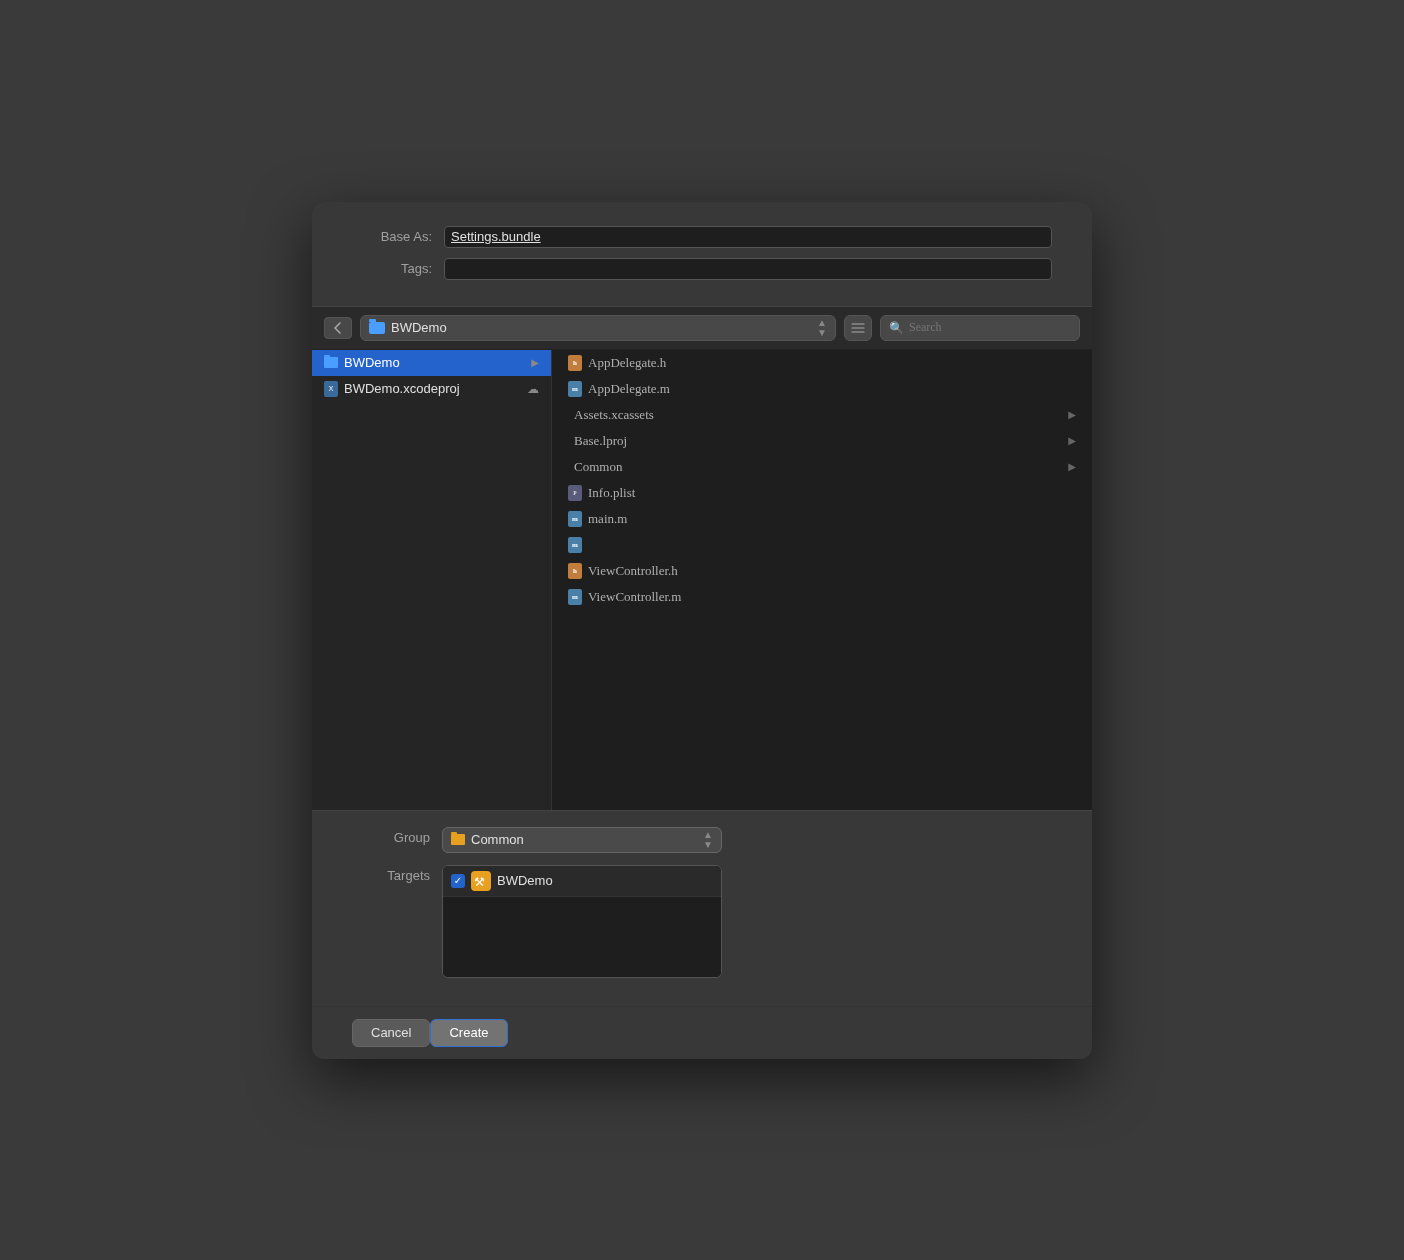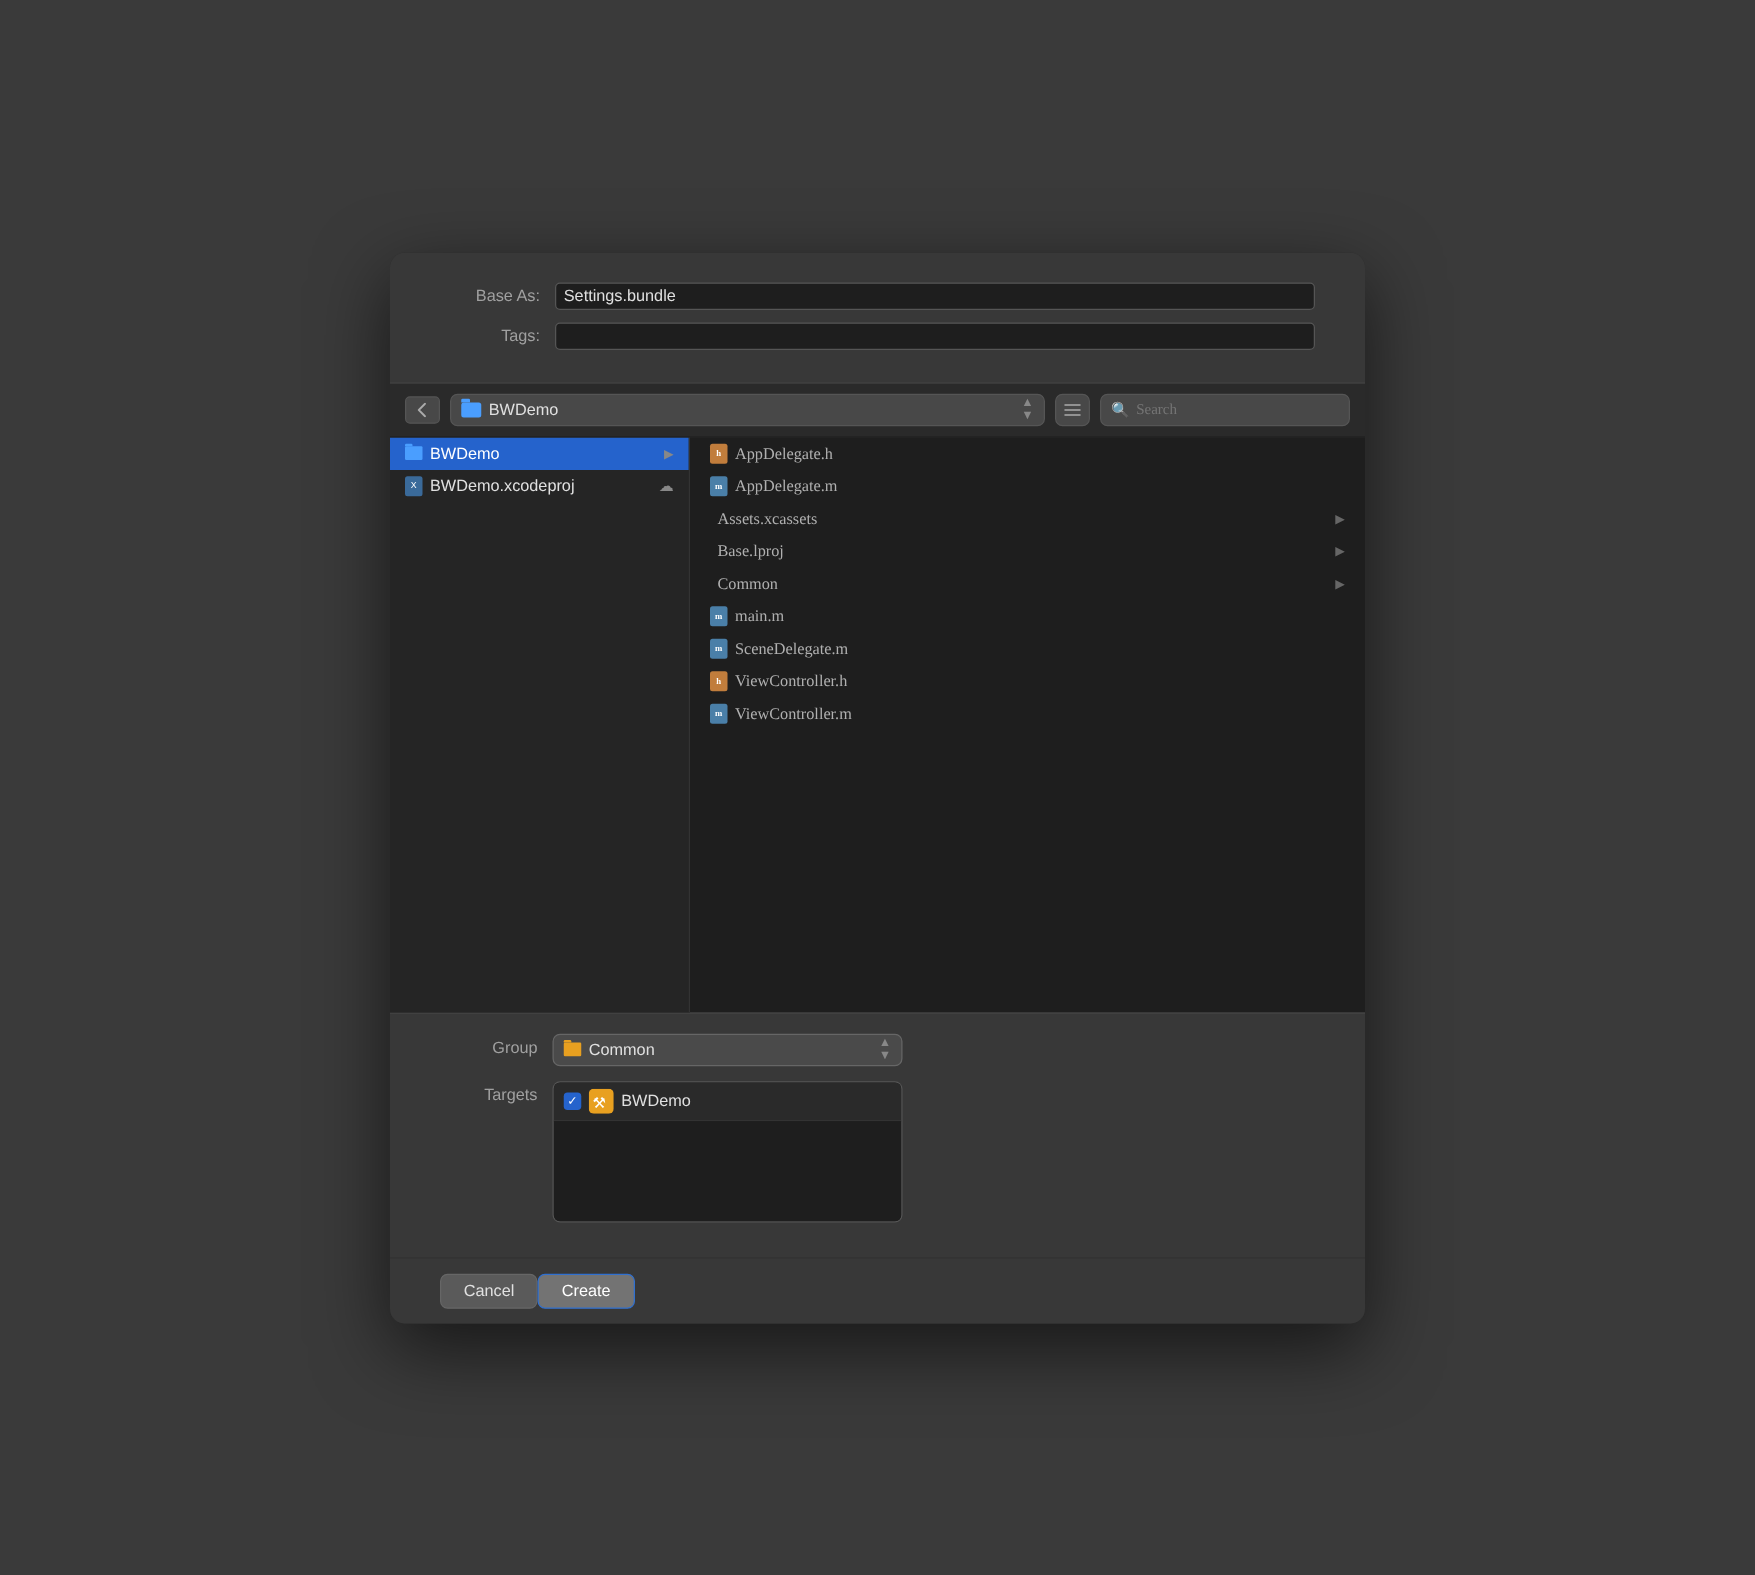--- a/index.html
+++ b/index.html
@@ -46,20 +46,21 @@
     .form-input {
       flex: 1;
       height: 22px;
       background: #1e1e1e;
       border: 1px solid #555;
       border-radius: 4px;
       padding: 2px 6px;
       color: #e0e0e0;
       font-size: 13px;
       outline: none;
+      text-decoration: underline;
     }
 
     
     .nav-bar {
       background: #2a2a2a;
       display: flex;
       align-items: center;
       padding: 8px 12px;
       gap: 8px;
       border-bottom: 1px solid #222;
@@ -544,26 +545,29 @@
         <div class="folder-icon-sm"></div>
         <span class="right-file-item-name">Base.lproj</span>
         <span class="arrow-icon">▶</span>
       </div>
       <div class="right-file-item">
         <div class="folder-icon-sm"></div>
         <span class="right-file-item-name">Common</span>
         <span class="arrow-icon">▶</span>
       </div>
       <div class="right-file-item">
+        <div class="file-icon-plist">P</div>
+        <span class="right-file-item-name">Info.plist</span>
+      </div>
+      <div class="right-file-item">
         <div class="file-icon-m">m</div>
         <span class="right-file-item-name">main.m</span>
       </div>
       <div class="right-file-item">
         <div class="file-icon-m">m</div>
-        <span class="right-file-item-name">SceneDelegate.m</span>
       </div>
       <div class="right-file-item">
         <div class="file-icon-h">h</div>
         <span class="right-file-item-name">ViewController.h</span>
       </div>
       <div class="right-file-item">
         <div class="file-icon-m">m</div>
         <span class="right-file-item-name">ViewController.m</span>
       </div>
     </div>

